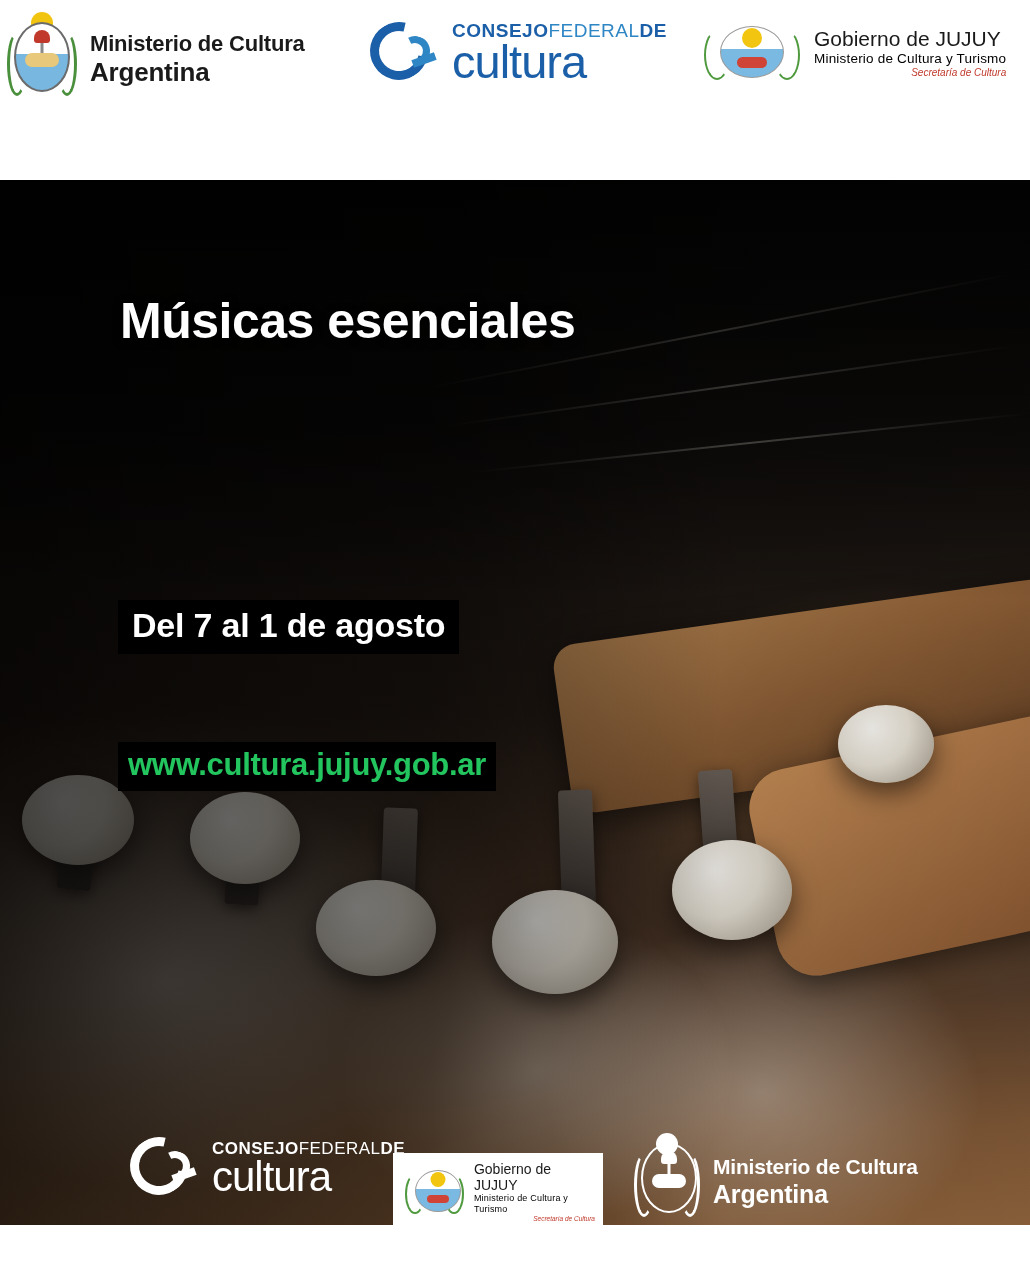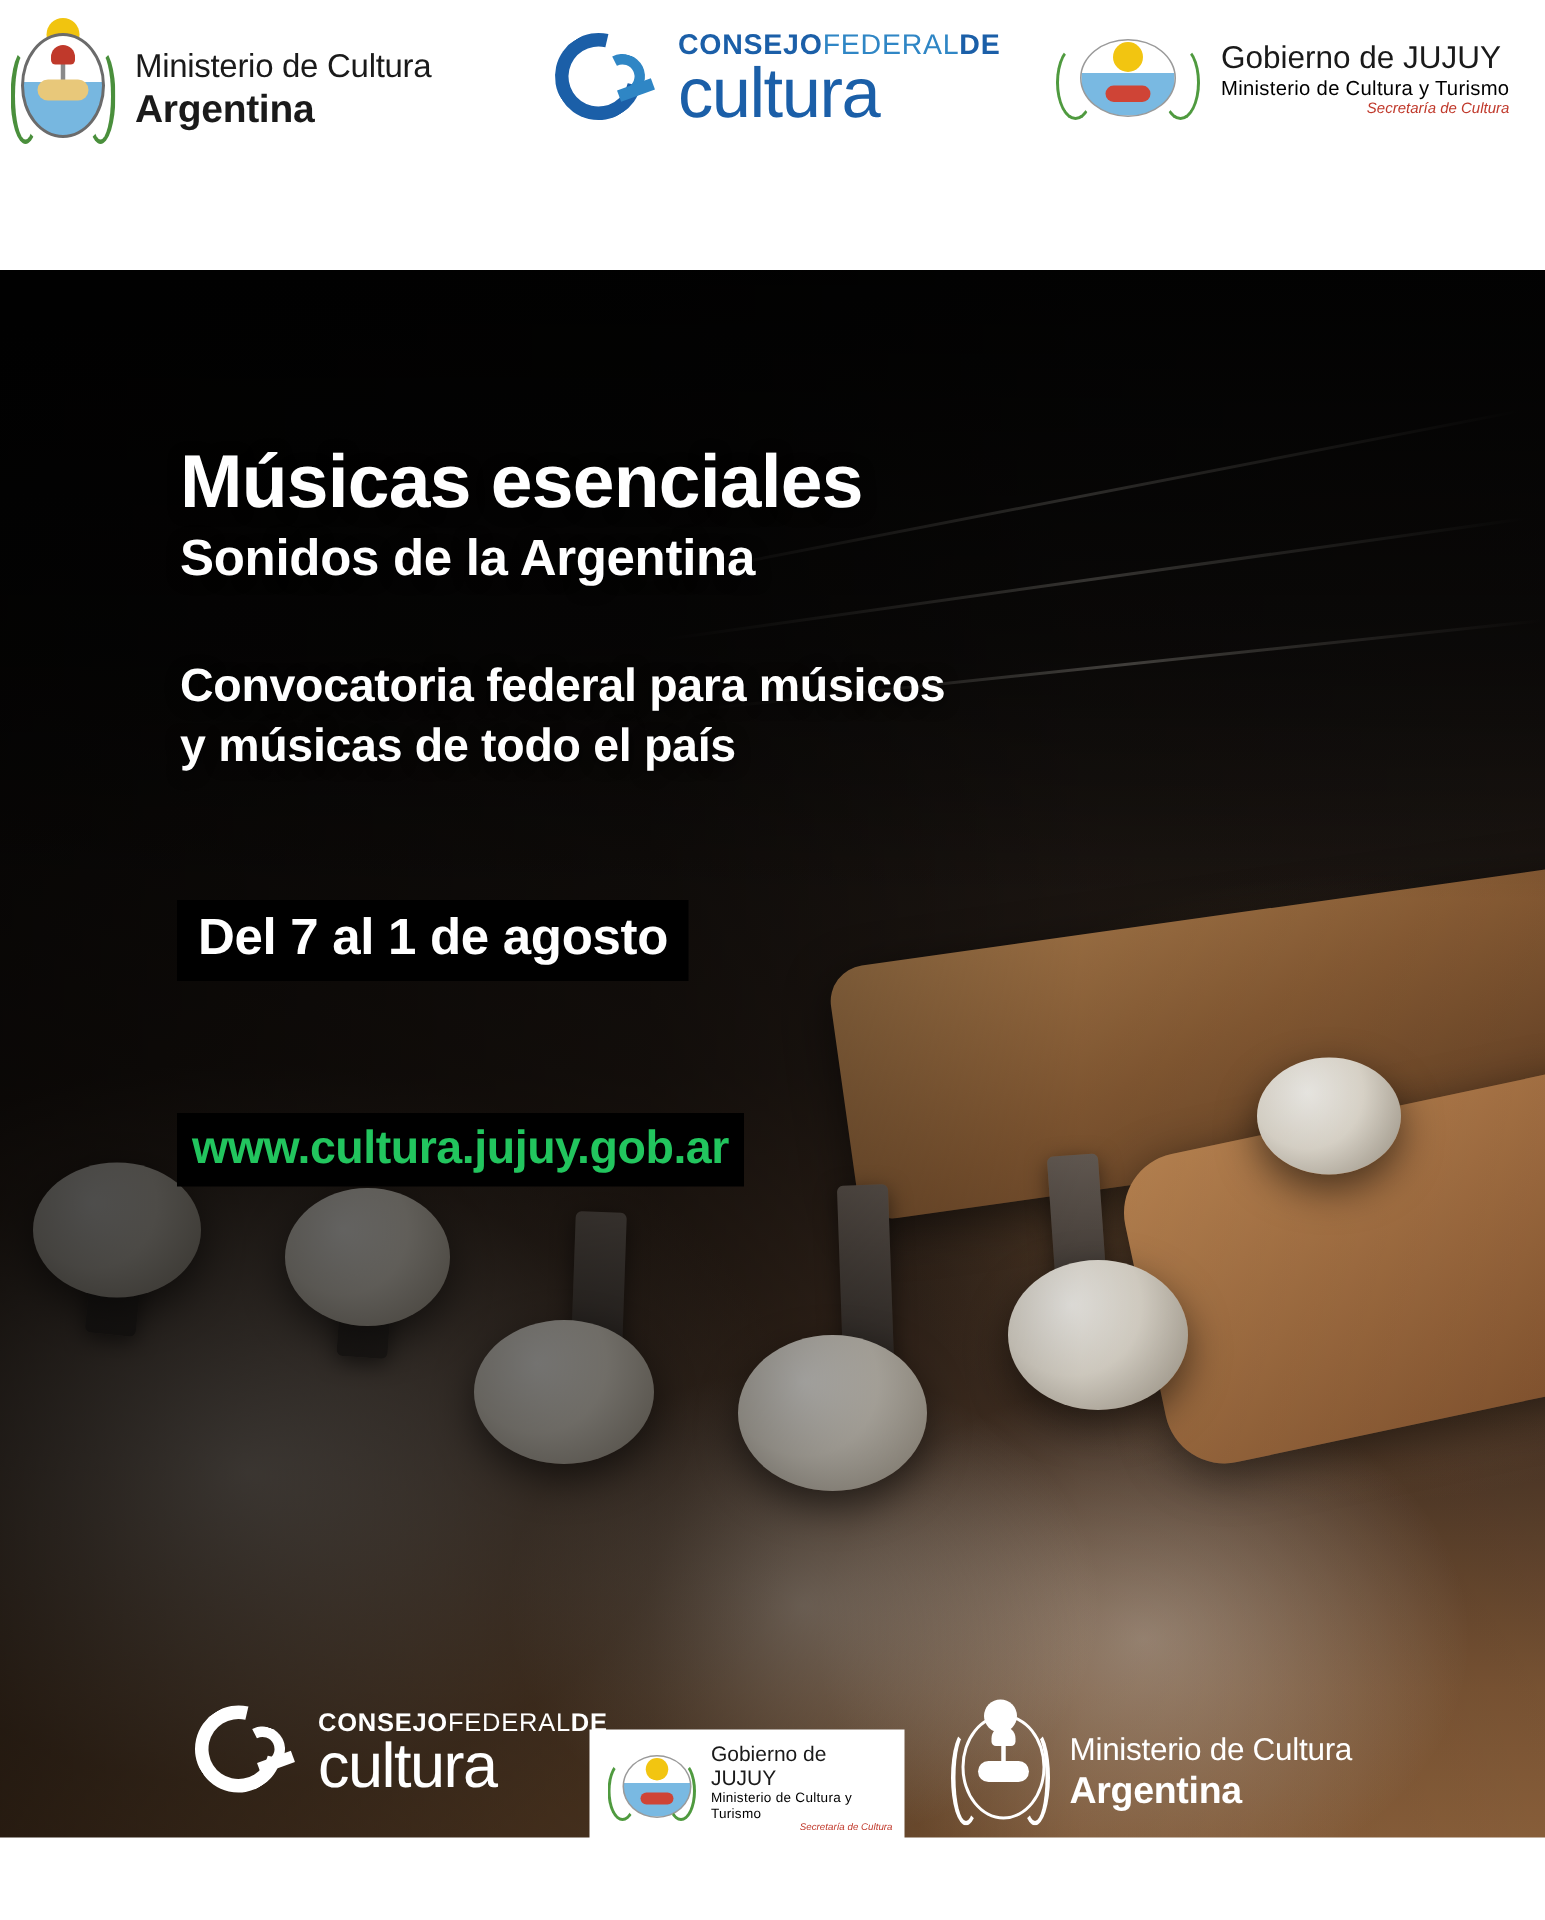--- a/index.html
+++ b/index.html
@@ -86,21 +86,21 @@
     width: 14px; height: 58px;
     border: 3px solid #4a8f3c;
     border-radius: 50%;
     border-right-color: transparent;
     border-top-color: transparent;
   }
   .escudo .laurel-l { left: -1px; }
   .escudo .laurel-r { right: -1px; transform: scaleX(-1); }
   .min-text-1 {
     font-size: 22px;
-    font-weight: 400;
+    font-weight: 700;
     color: #1a1a1a;
     line-height: 1.25;
     letter-spacing: -0.2px;
   }
   .min-text-2 {
     font-size: 26px;
     font-weight: 700;
     color: #1a1a1a;
     line-height: 1.15;
     letter-spacing: -0.2px;
@@ -487,25 +487,20 @@
   <div class="peg" style="left:316px; top:700px; width:120px; height:96px;"></div>
   <div class="peg" style="left:492px; top:710px; width:126px; height:104px;"></div>
   <div class="peg" style="left:672px; top:660px; width:120px; height:100px;"></div>
   <div class="peg" style="left:838px; top:525px; width:96px; height:78px;"></div>
 
   <div class="photo-dark"></div>
   <div class="photo-topdark"></div>
 
   <div class="poster-text">
     <div class="p-title">Músicas esenciales</div>
-    <div class="p-subtitle">Sonidos de la Argentina</div>
-    <div class="p-call">
-      <div>Convocatoria federal para músicos</div>
-      <div>y músicas de todo el país</div>
-    </div>
   </div>
 
   <div class="p-dates">Del 7 al 1 de agosto</div>
   <div class="p-url">www.cultura.jujuy.gob.ar</div>
 
   <div class="poster-footer">
 
     <div class="pf-cfc">
       <div class="cfc-mark">
         <div class="c-outer"></div>

